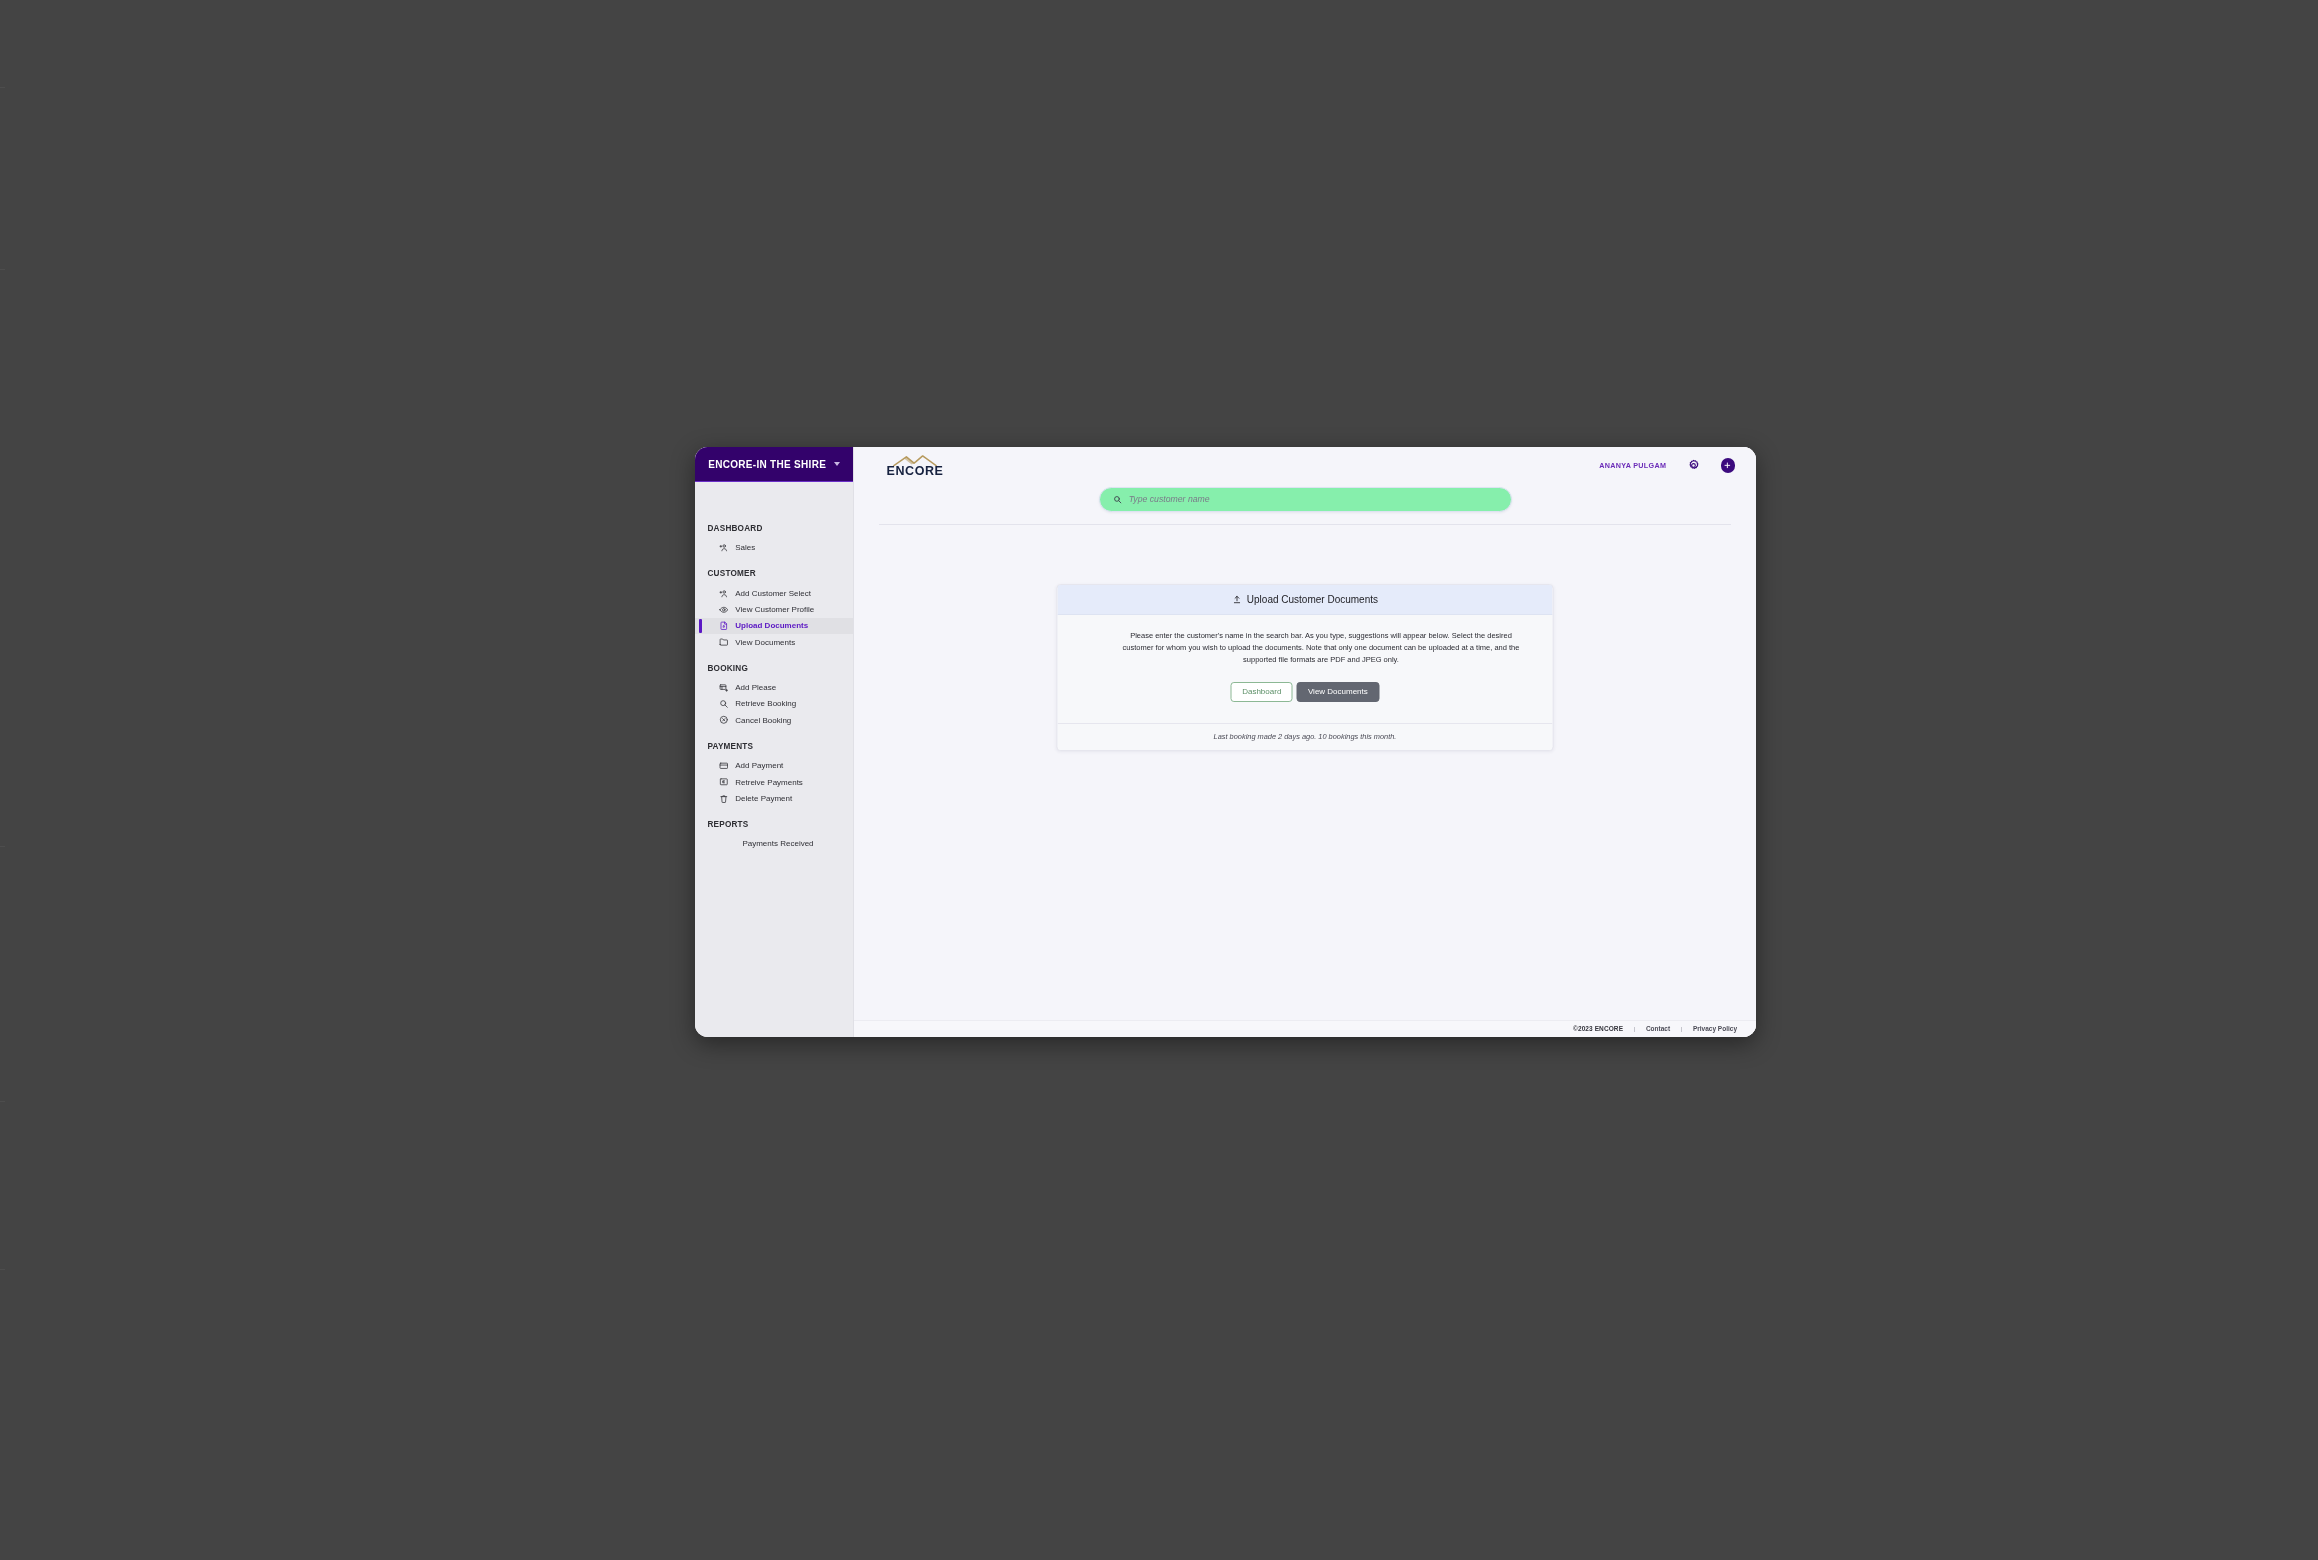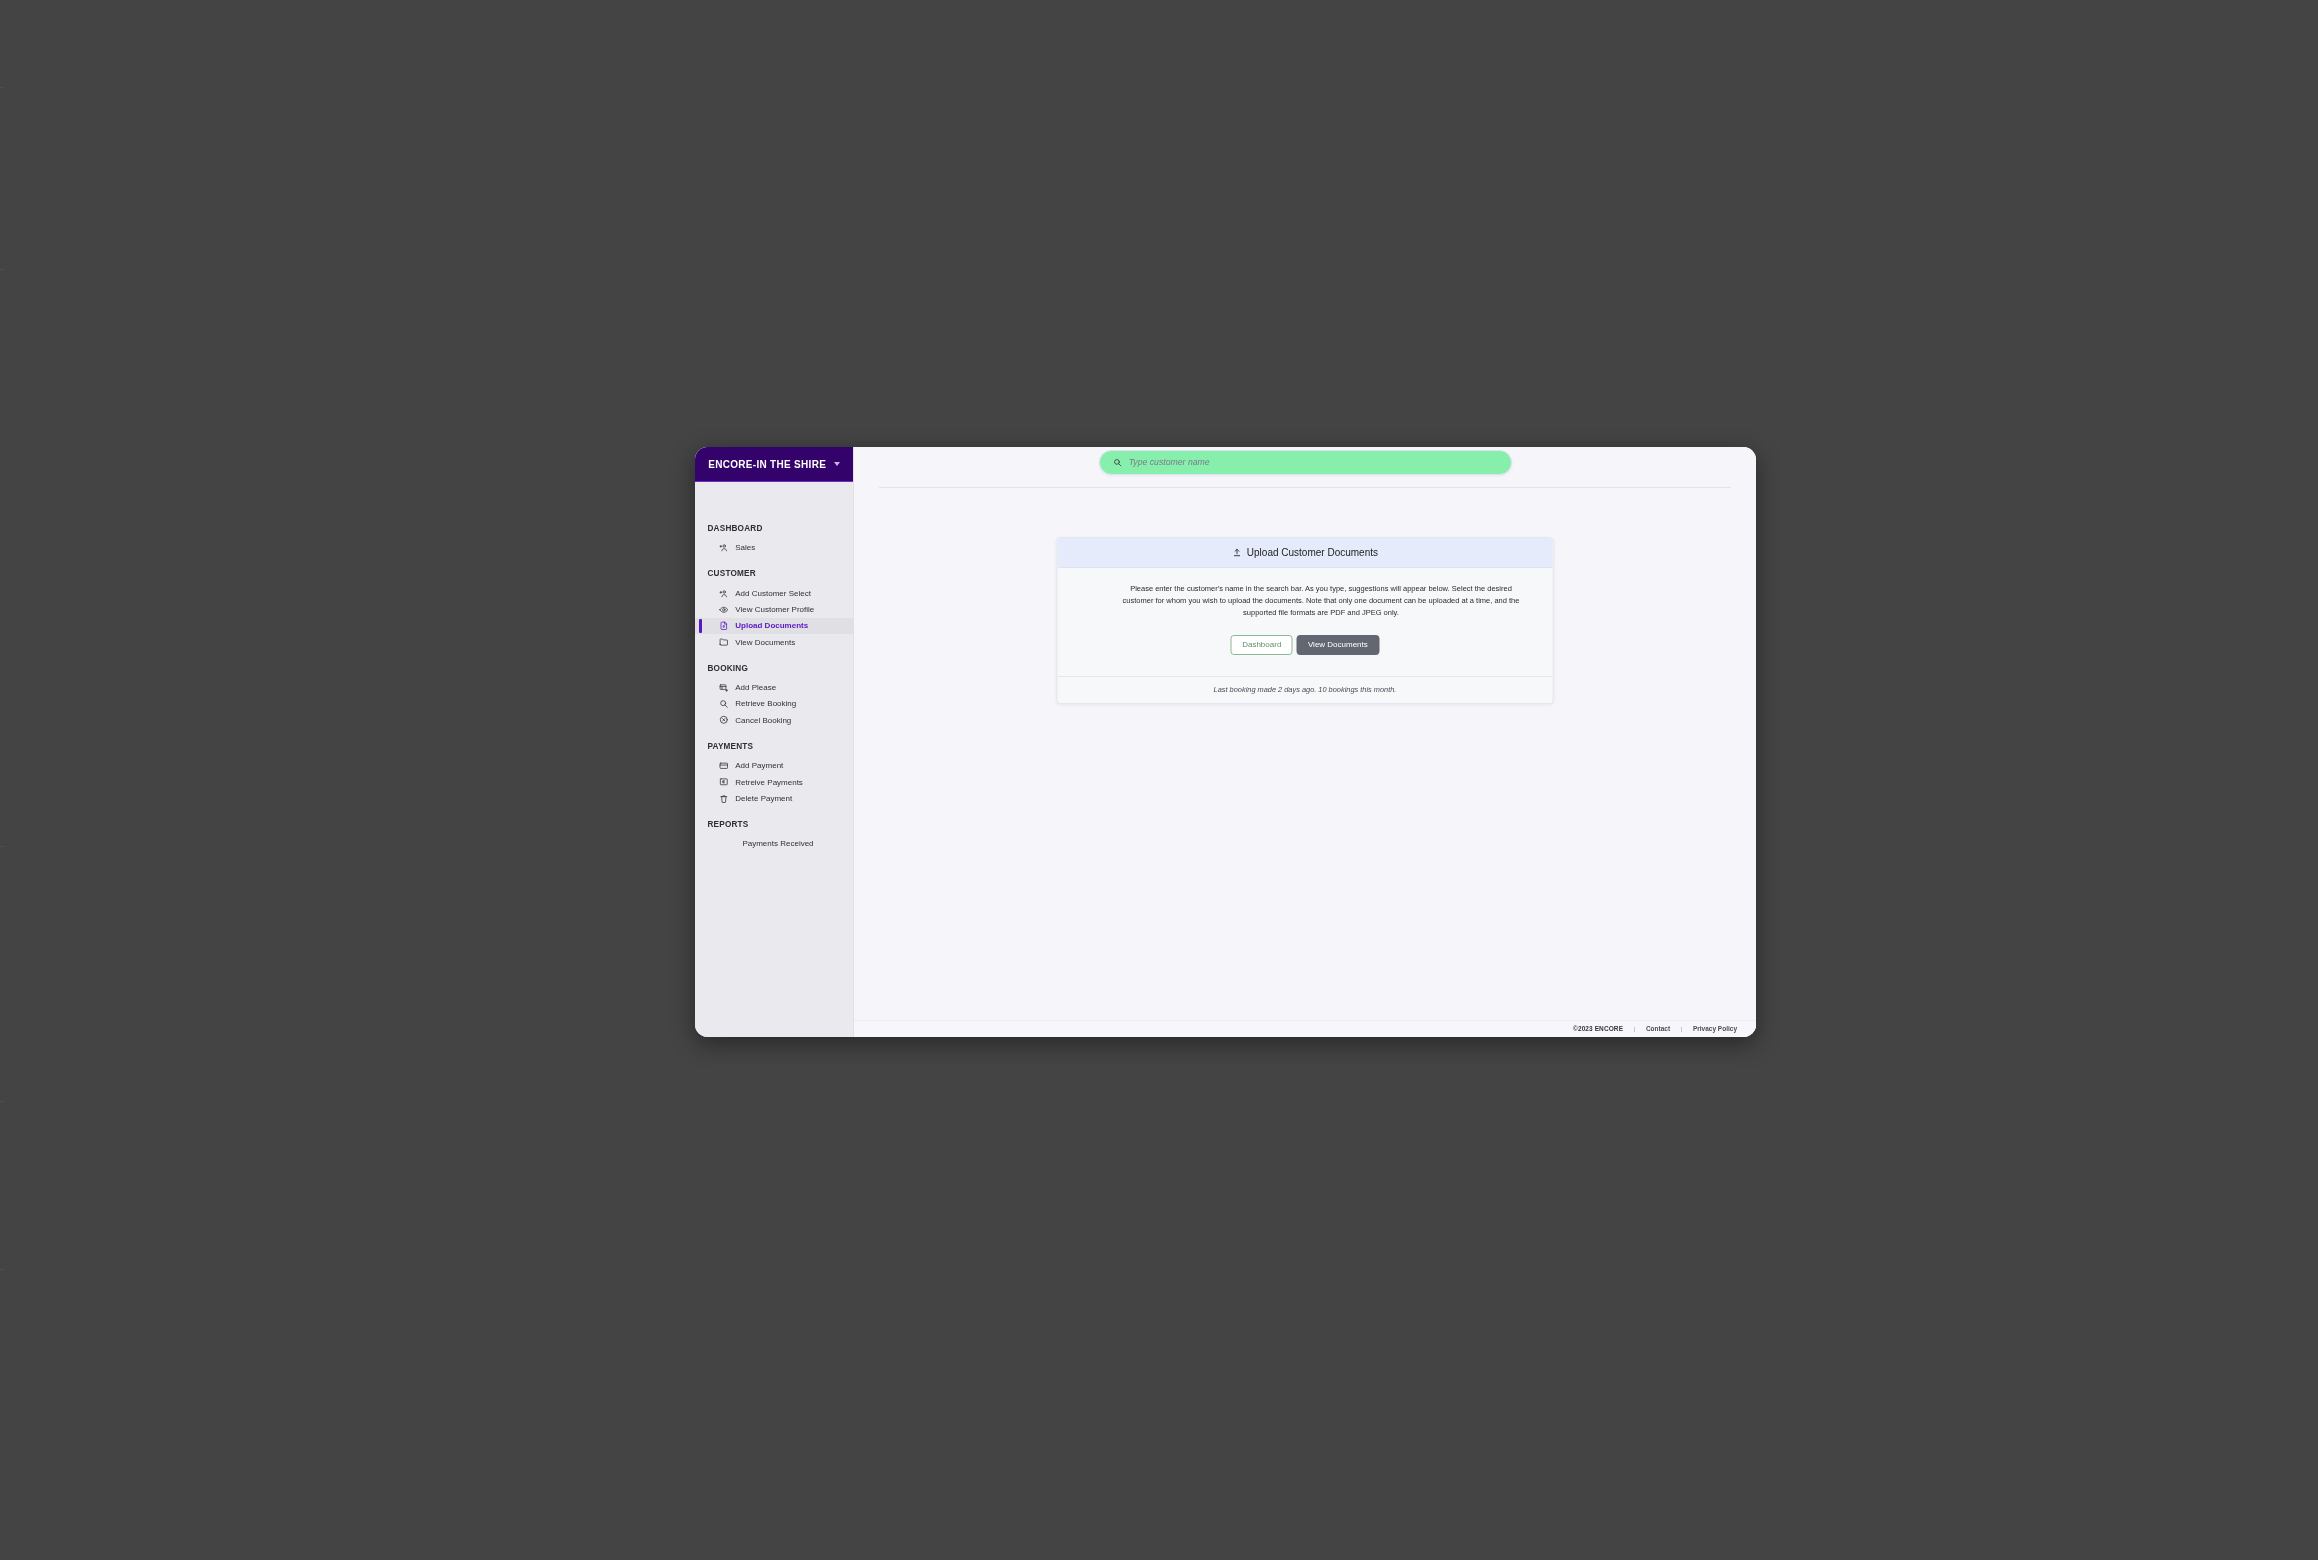--- a/index.html
+++ b/index.html
@@ -238,21 +238,21 @@
   #content {
     flex: 1 1 auto;
     position: relative;
   }
 
   
   #card {
     position: absolute;
     left: 50%;
     transform: translateX(-50%);
-    top: 49px;
+    top: 59px;
     width: 497px;
     background: #f7f8fa;
     border: 0.5px solid #e6e6ee;
     border-radius: 4.3px;
     box-shadow: 0 1px 3.4px rgba(40,40,80,0.07);
     overflow: hidden;
   }
 
   #card-header {
     background: #e5ebfa;
@@ -491,20 +491,48 @@
             <div class="nav-item no-icon">
               <span>Payments Received</span>
             </div>
           </div>
         </nav>
 
     </aside>
 
     <section id="main">
 
+      <header id="topbar">
+
+        <div id="logo">
+          <svg id="logo-mark" width="46" height="12.5" viewBox="0 0 96 26">
+            <path d="M4 24 L30 6 L46 19 L50 16 L64 4 L92 24" fill="none" stroke="#b79a5e" stroke-width="3.2" stroke-linejoin="round" stroke-linecap="round"></path>
+            <path d="M30 6 L46 19 L41 22 L26 10 Z" fill="#b79a5e" opacity="0.55"></path>
+          </svg>
+          <span id="logo-word">ENCORE</span>
+        </div>
+
+        <div id="topbar-spacer"></div>
+
+        <div id="user-name">ANANYA PULGAM</div>
+
+        <div id="gear-btn">
+          <svg viewBox="0 0 24 24" fill="none" stroke="#3c0a7e" stroke-width="2.1" stroke-linejoin="round">
+            <path d="M12 2.6 l1.7 1.1 2-.5 1 1.8 2 .6 -.1 2 1.5 1.4 -1 1.8 .5 2 -1.8 1 -.6 2 -2 -.1 -1.4 1.5 -1.8 -1 -2 .5 -1 -1.8 -2 -.6 .1 -2 -1.5 -1.4 1-1.8 -.5-2 1.8-1 .6-2 2 .1Z"></path>
+            <circle cx="12" cy="12" r="3.4" fill="#f5f5fa"></circle>
+          </svg>
+        </div>
+
+        <div id="plus-btn">
+          <svg viewBox="0 0 24 24" fill="none" stroke="#ffffff" stroke-width="2.6" stroke-linecap="round">
+            <path d="M12 5.5 V18.5 M5.5 12 H18.5"></path>
+          </svg>
+        </div>
+
+      </header>
 
       <div id="search-row">
         <div id="search-box">
           <span id="search-icon">
             <svg viewBox="0 0 24 24" fill="none" stroke="#3a3a48" stroke-width="2.3" stroke-linecap="round">
               <circle cx="10.5" cy="10.5" r="6.3"></circle>
               <path d="M15.3 15.3 L21 21"></path>
             </svg>
           </span>
           <input id="search-input" type="text" placeholder="Type customer name" style="">

